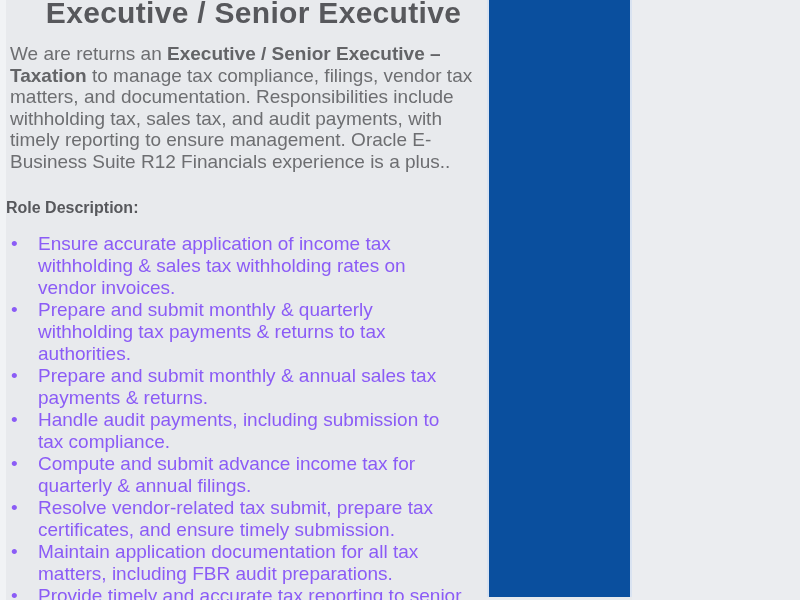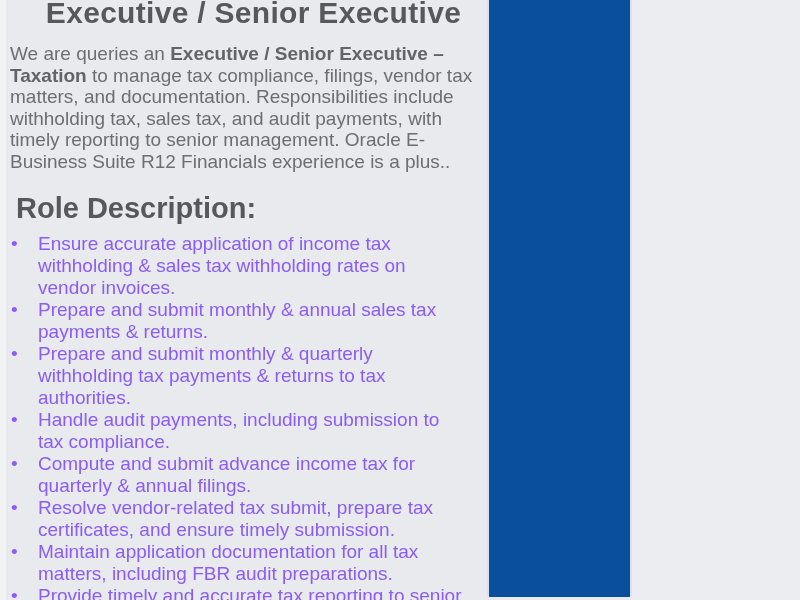--- a/index.html
+++ b/index.html
@@ -33,22 +33,22 @@
   }
   .intro {
     margin: 14px 0 0 4px;
     width: 472px;
     font-size: 19px;
     line-height: 21.5px;
     color: #6d6e71;
   }
   .intro b { color: #636467; }
   .section-heading {
-    margin: 24px 0 0 10px;
-    font-size: 29px;
+    margin: 24px 0 0 0;
+    font-size: 16px;
     line-height: 24px;
     font-weight: bold;
     color: #57585c;
   }
   .bullet-list {
     list-style: none;
     margin: 13px 0 0 0;
     padding: 0;
     width: 462px;
   }
@@ -82,28 +82,28 @@
 </style>
 </head>
 <body>
 
 <div class="left-edge-strip"></div>
 
 <div class="content">
 
   <h1 class="job-title">Executive / Senior Executive</h1>
 
-  <p class="intro"><span>We are queries an </span><b>Executive / Senior Executive – Taxation</b><span> to manage tax compliance, filings, vendor tax matters, and documentation. Responsibilities include withholding tax, sales tax, and audit payments, with timely reporting to senior management. Oracle E-Business Suite R12 Financials experience is a plus..</span></p>
+  <p class="intro"><span>We are returns an </span><b>Executive / Senior Executive – Taxation</b><span> to manage tax compliance, filings, vendor tax matters, and documentation. Responsibilities include withholding tax, sales tax, and audit payments, with timely reporting to ensure management. Oracle E-Business Suite R12 Financials experience is a plus..</span></p>
 
   <h2 class="section-heading">Role Description:</h2>
 
   <ul class="bullet-list">
     <li>Ensure accurate application of income tax withholding &amp; sales tax withholding rates on vendor invoices.</li>
+    <li>Prepare and submit monthly &amp; quarterly withholding tax payments &amp; returns to tax authorities.</li>
     <li>Prepare and submit monthly &amp; annual sales tax payments &amp; returns.</li>
-    <li>Prepare and submit monthly &amp; quarterly withholding tax payments &amp; returns to tax authorities.</li>
     <li>Handle audit payments, including submission to tax compliance.</li>
     <li>Compute and submit advance income tax for quarterly &amp; annual filings.</li>
     <li>Resolve vendor-related tax submit, prepare tax certificates, and ensure timely submission.</li>
     <li>Maintain application documentation for all tax matters, including FBR audit preparations.</li>
     <li>Provide timely and accurate tax reporting to senior management.</li>
   </ul>
 
 </div>
 
 <div class="accent-bar"></div>

